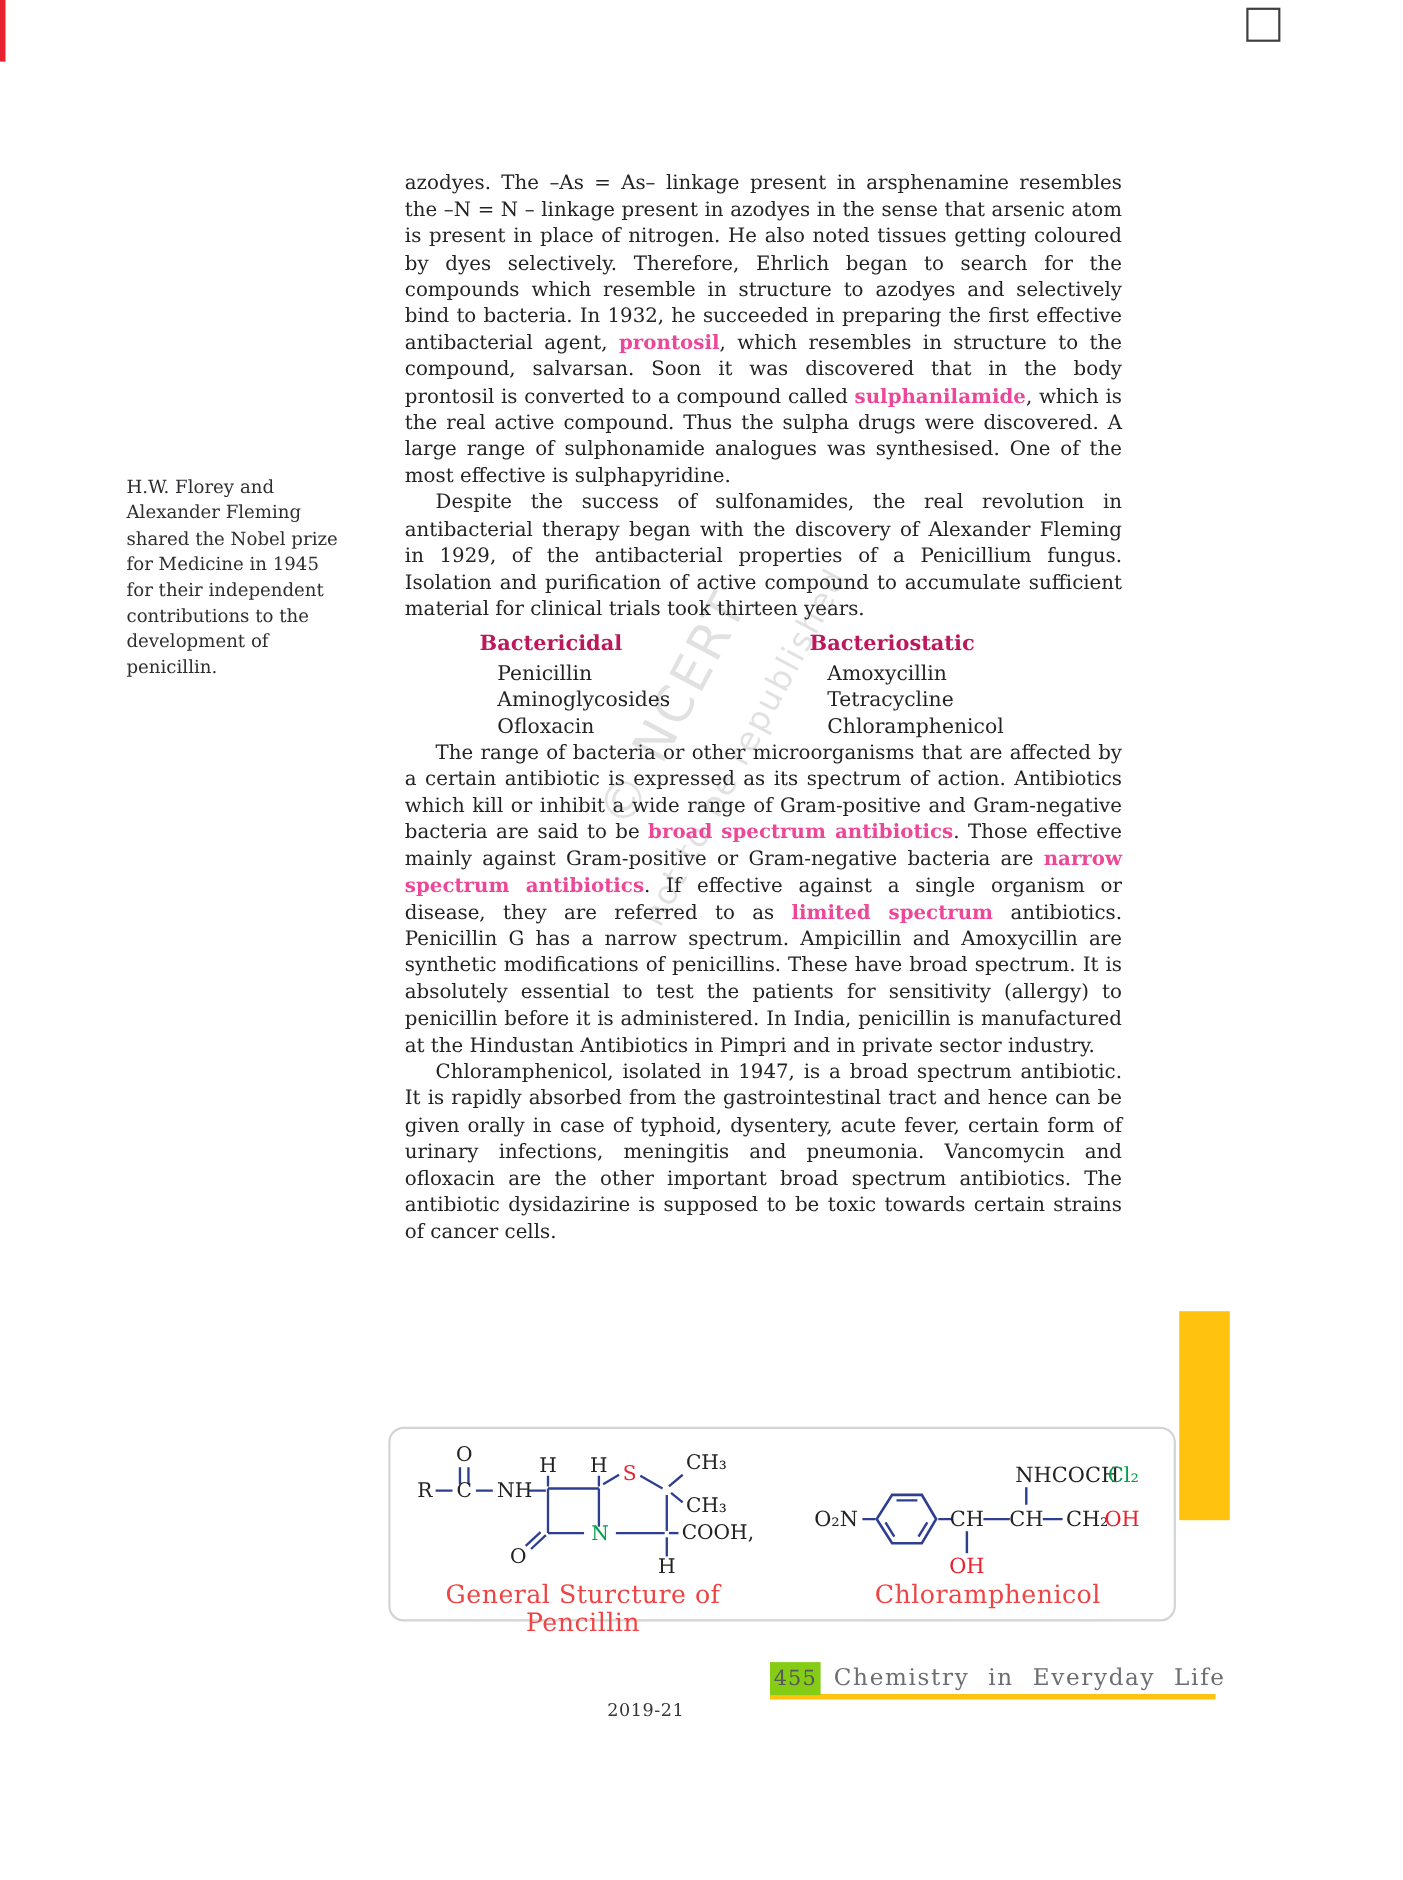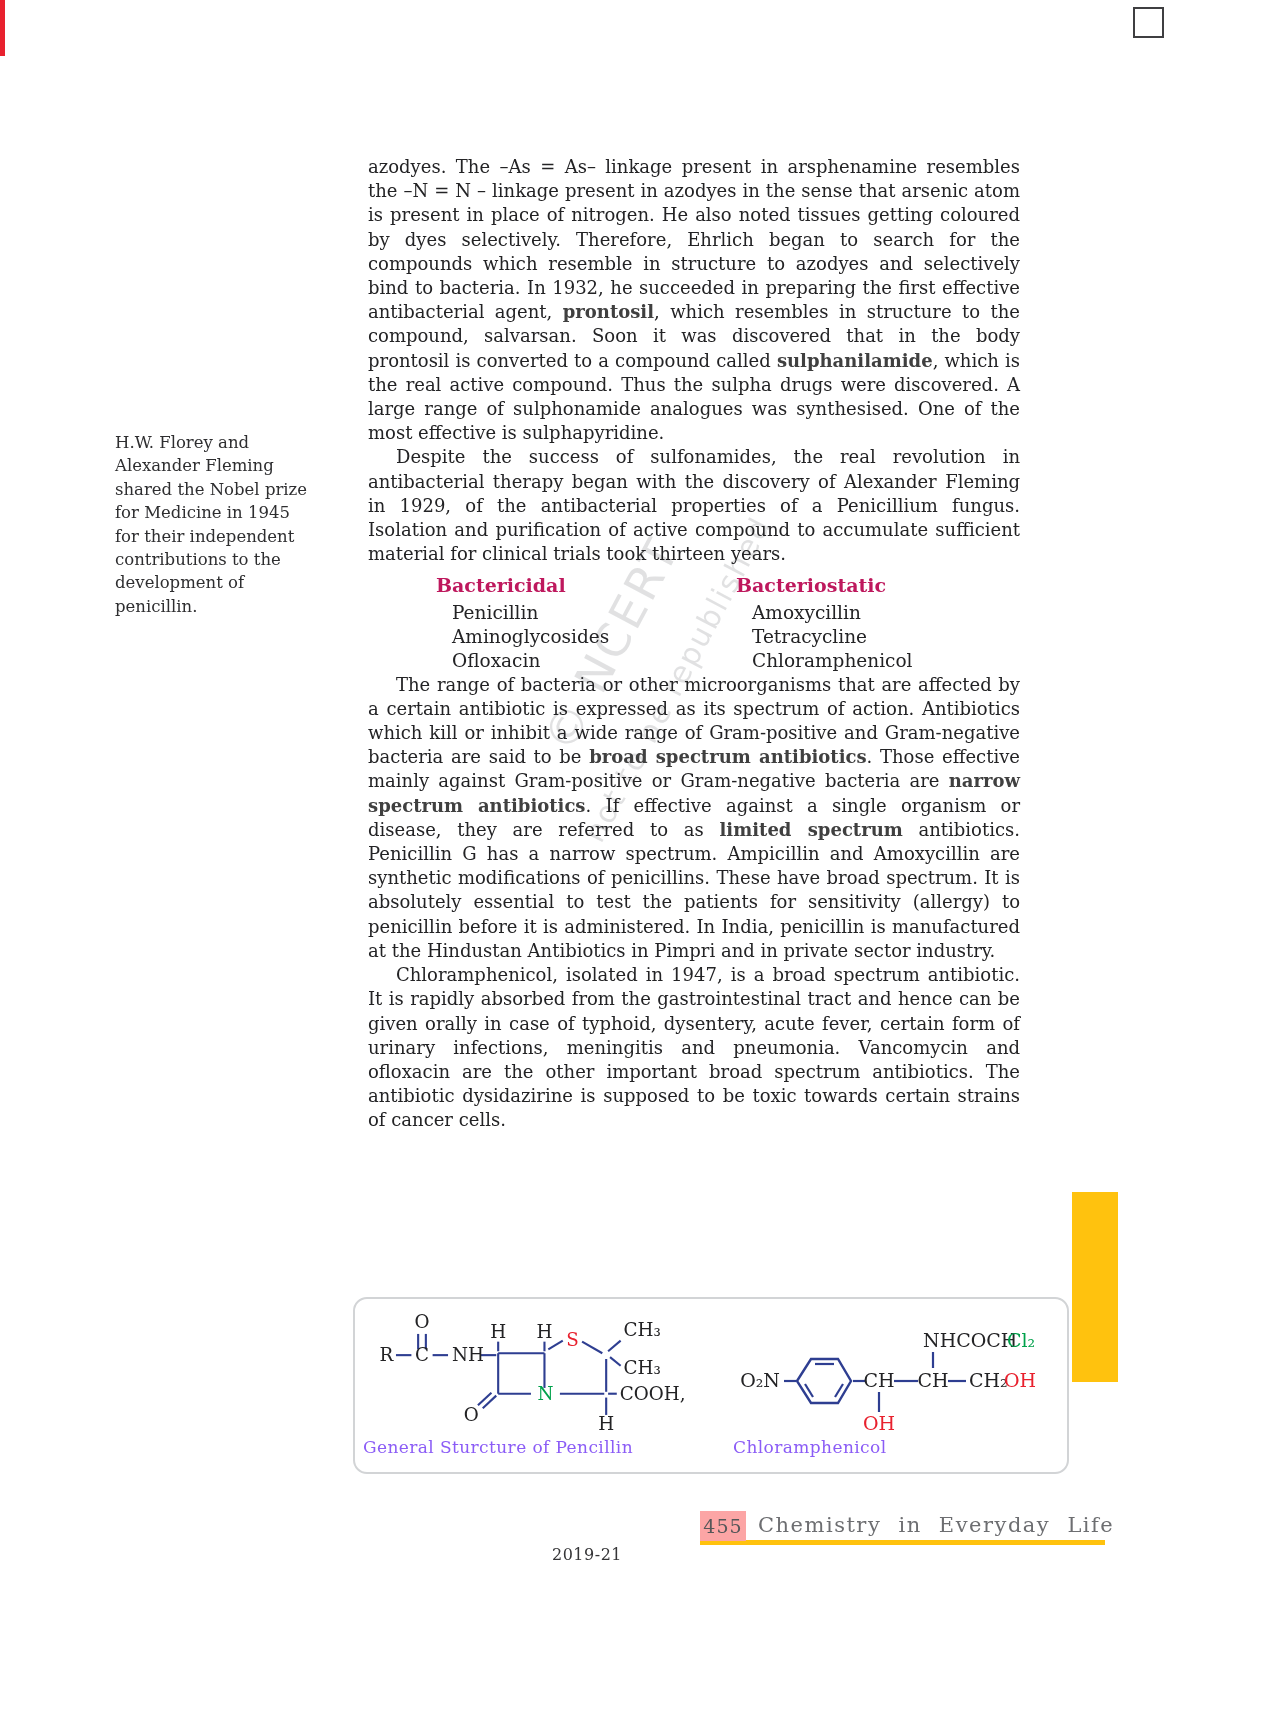--- a/index.html
+++ b/index.html
@@ -12,40 +12,40 @@
   .wm1{font-size:46px;letter-spacing:3px;}
   .wm2{font-size:30px;margin-top:30px;letter-spacing:2px;}
   .sidebar{position:absolute;left:115px;top:431px;width:202px;
            font-size:16.5px;line-height:23.4px;color:#2e2e30;z-index:1;}
   .main{position:absolute;left:368px;top:155px;width:652px;z-index:1;
         font-size:18px;line-height:24.2px;color:#232325;text-align:justify;}
   .main p{margin:0;padding:0;}
   .indent{text-indent:28px;}
   .p2{margin-top:4px;} .p3{margin-top:3px;}
   .p4{margin-top:8px;} .p5{margin-top:16px;}
-  .run-b{font-weight:bold;color:#404040;}
+  .run-b{font-weight:bold;color:#ec4899;}
   .run-i{}
   .abx{margin-top:7px;display:flex;text-align:left;}
   .abx-col1{margin-left:68px;width:300px;}
   .abx-header{font-weight:bold;color:#be185d;font-size:19px;margin-bottom:3px;}
   .abx-item{font-size:18.5px;line-height:24px;margin-left:16px;}
   .ybar{position:absolute;left:1072px;top:1192px;width:46px;height:190px;background:#ffc20e;z-index:0;}
   .figure{position:absolute;left:353px;top:1297px;width:712px;height:173px;border:2px solid #d2d4d6;
           border-radius:14px;background:#fff;z-index:1;}
   .svg-pen{position:absolute;left:10px;top:6px;}
   .svg-chl{position:absolute;left:352px;top:6px;}
-  .fig-caption{position:absolute;font-size:17px;color:#8b5cf6;letter-spacing:.4px;}
+  .fig-caption{position:absolute;font-size:23px;color:#ef4444;text-align:center;letter-spacing:.4px;}
   .cap-pen{left:8px;top:138px;width:334px;}
   .cap-chl{left:378px;top:138px;width:330px;}
   .bond{stroke:#2e3e91;stroke-width:2.2;fill:none;}
   .hex{stroke:#2e3e91;stroke-width:2.4;fill:none;}
   .atom{font-family:"DejaVu Serif",serif;font-size:19px;fill:#232325;}
   .a-red{fill:#e8212e;}
   .a-green{fill:#00a14b;}
-  .page-badge{position:absolute;left:700px;top:1511px;width:46px;height:30px;background:#fca5a5;
+  .page-badge{position:absolute;left:700px;top:1511px;width:46px;height:30px;background:#84cc16;
               text-align:center;line-height:30px;font-size:19px;color:#565759;letter-spacing:1px;z-index:1;}
   .chapter{position:absolute;left:758px;top:1513px;font-size:21px;color:#6d6e71;
            letter-spacing:1.5px;word-spacing:9px;z-index:1;}
   .footer-line{position:absolute;left:700px;top:1540px;width:405px;height:5px;background:#ffc20e;}
   .year{position:absolute;left:552px;top:1545px;font-size:16px;color:#353537;letter-spacing:.5px;}
 </style>
 </head>
 <body>
 
 <div class="page">

